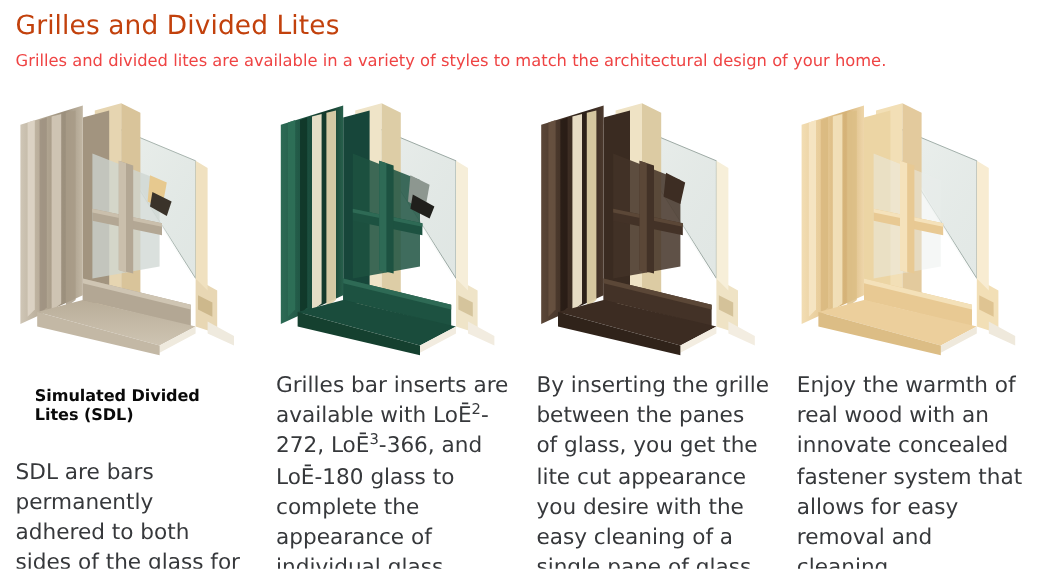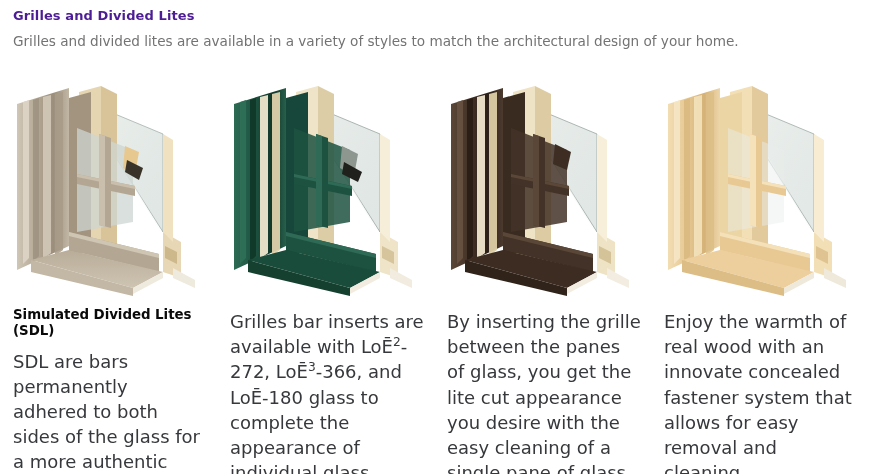--- a/index.html
+++ b/index.html
@@ -16,31 +16,31 @@
   }
   .page {
     width: 870px;
     height: 474px;
     position: relative;
     box-sizing: border-box;
   }
   .page-title {
     margin: 0;
     padding: 9px 0 0 13px;
-    font-size: 13px;
-    font-weight: bold;
-    color: #4c1d95;
+    font-size: 22px;
+    font-weight: normal;
+    color: #c2410c;
     letter-spacing: 0.1px;
     line-height: 1.15;
   }
   .page-intro {
     margin: 0;
     padding: 9px 0 0 13px;
     font-size: 13.6px;
-    color: #737373;
+    color: #ef4444;
     line-height: 1.3;
   }
   .columns {
     position: absolute;
     top: 82px;
     left: 0;
     width: 870px;
     display: flex;
     flex-direction: row;
   }
@@ -52,21 +52,21 @@
   .figure {
     width: 194px;
     height: 218px;
     position: relative;
     overflow: hidden;
   }
   .figure svg {
     display: block;
   }
   .card-title {
-    margin: 0;
+    margin: 16px;
     padding: 7px 0 0 0;
     font-size: 13.4px;
     font-weight: bold;
     color: #0a0a0a;
     line-height: 1.22;
     letter-spacing: -0.05px;
   }
   .card-body {
     margin: 0;
     padding: 9px 0 0 0;

